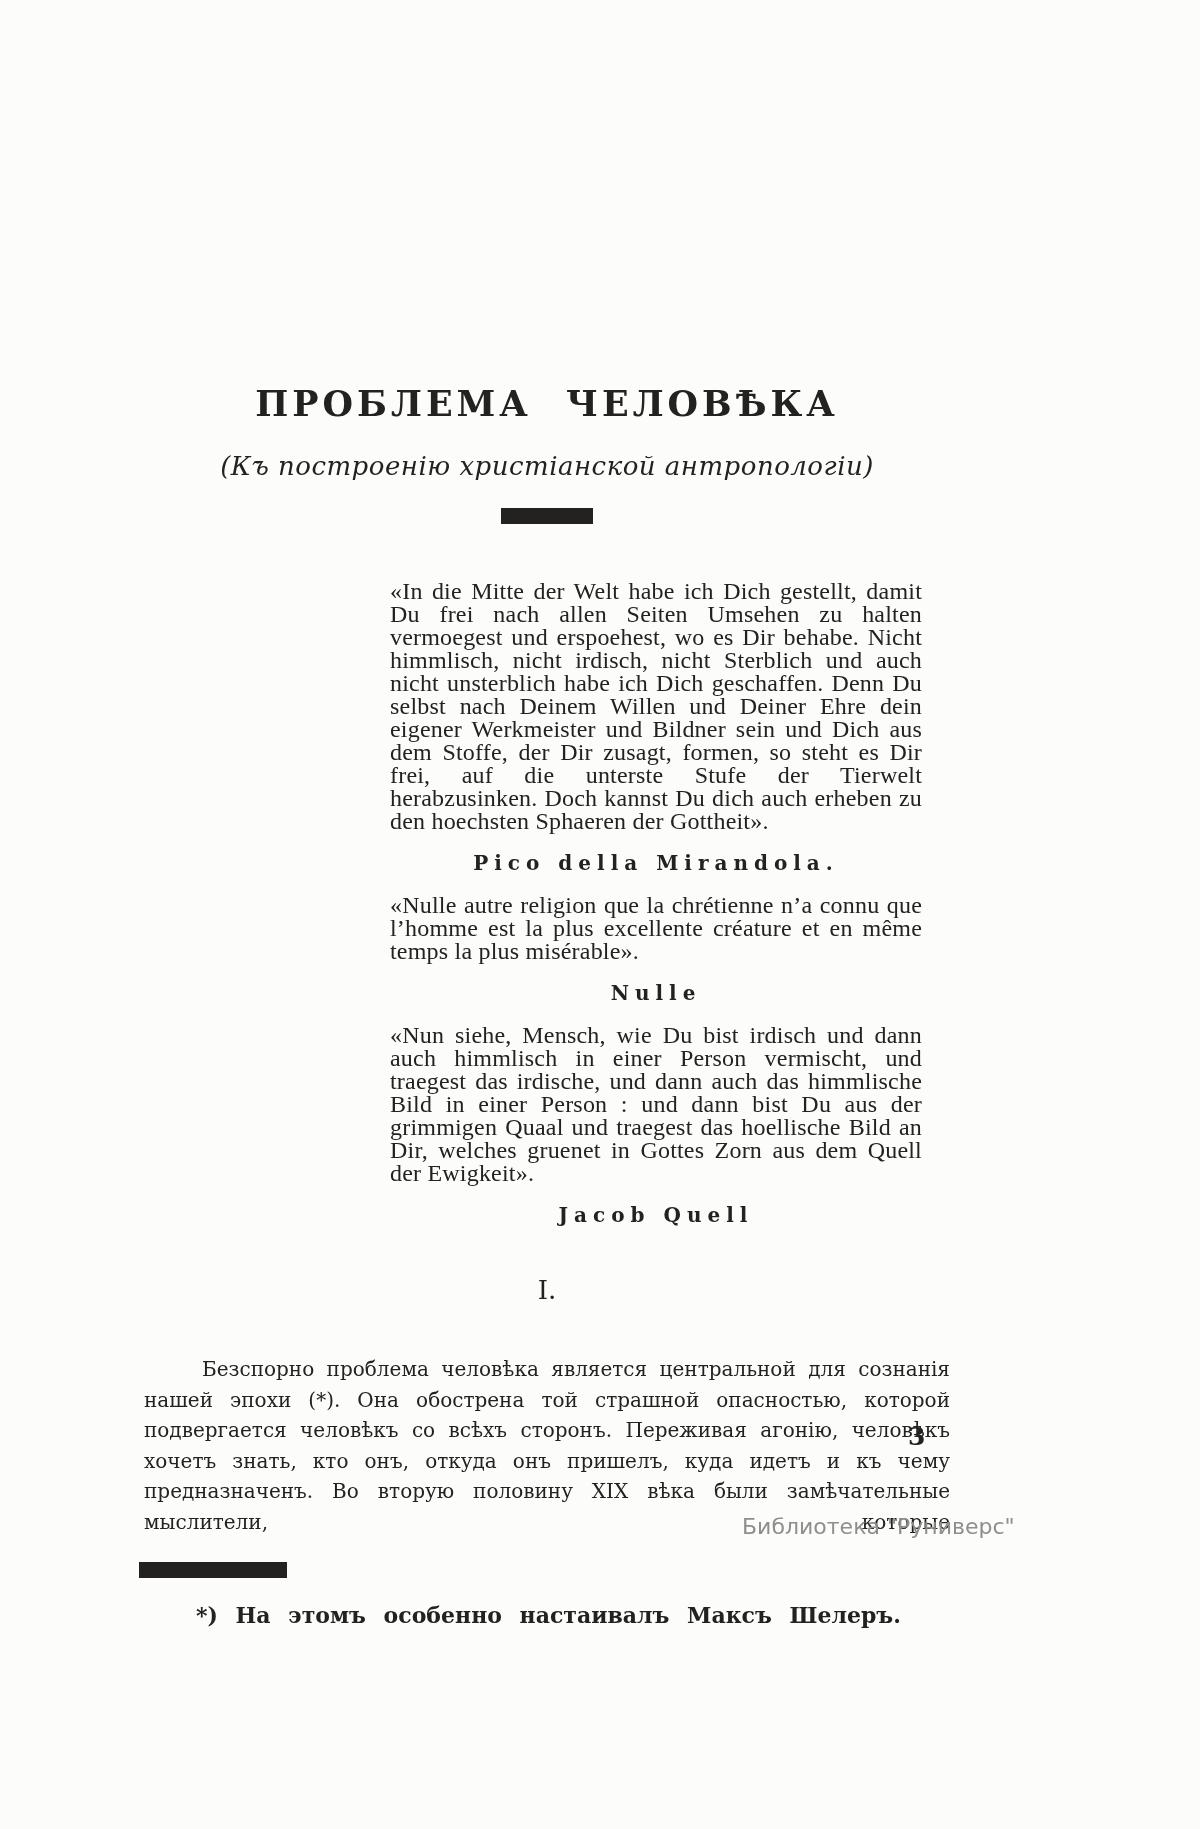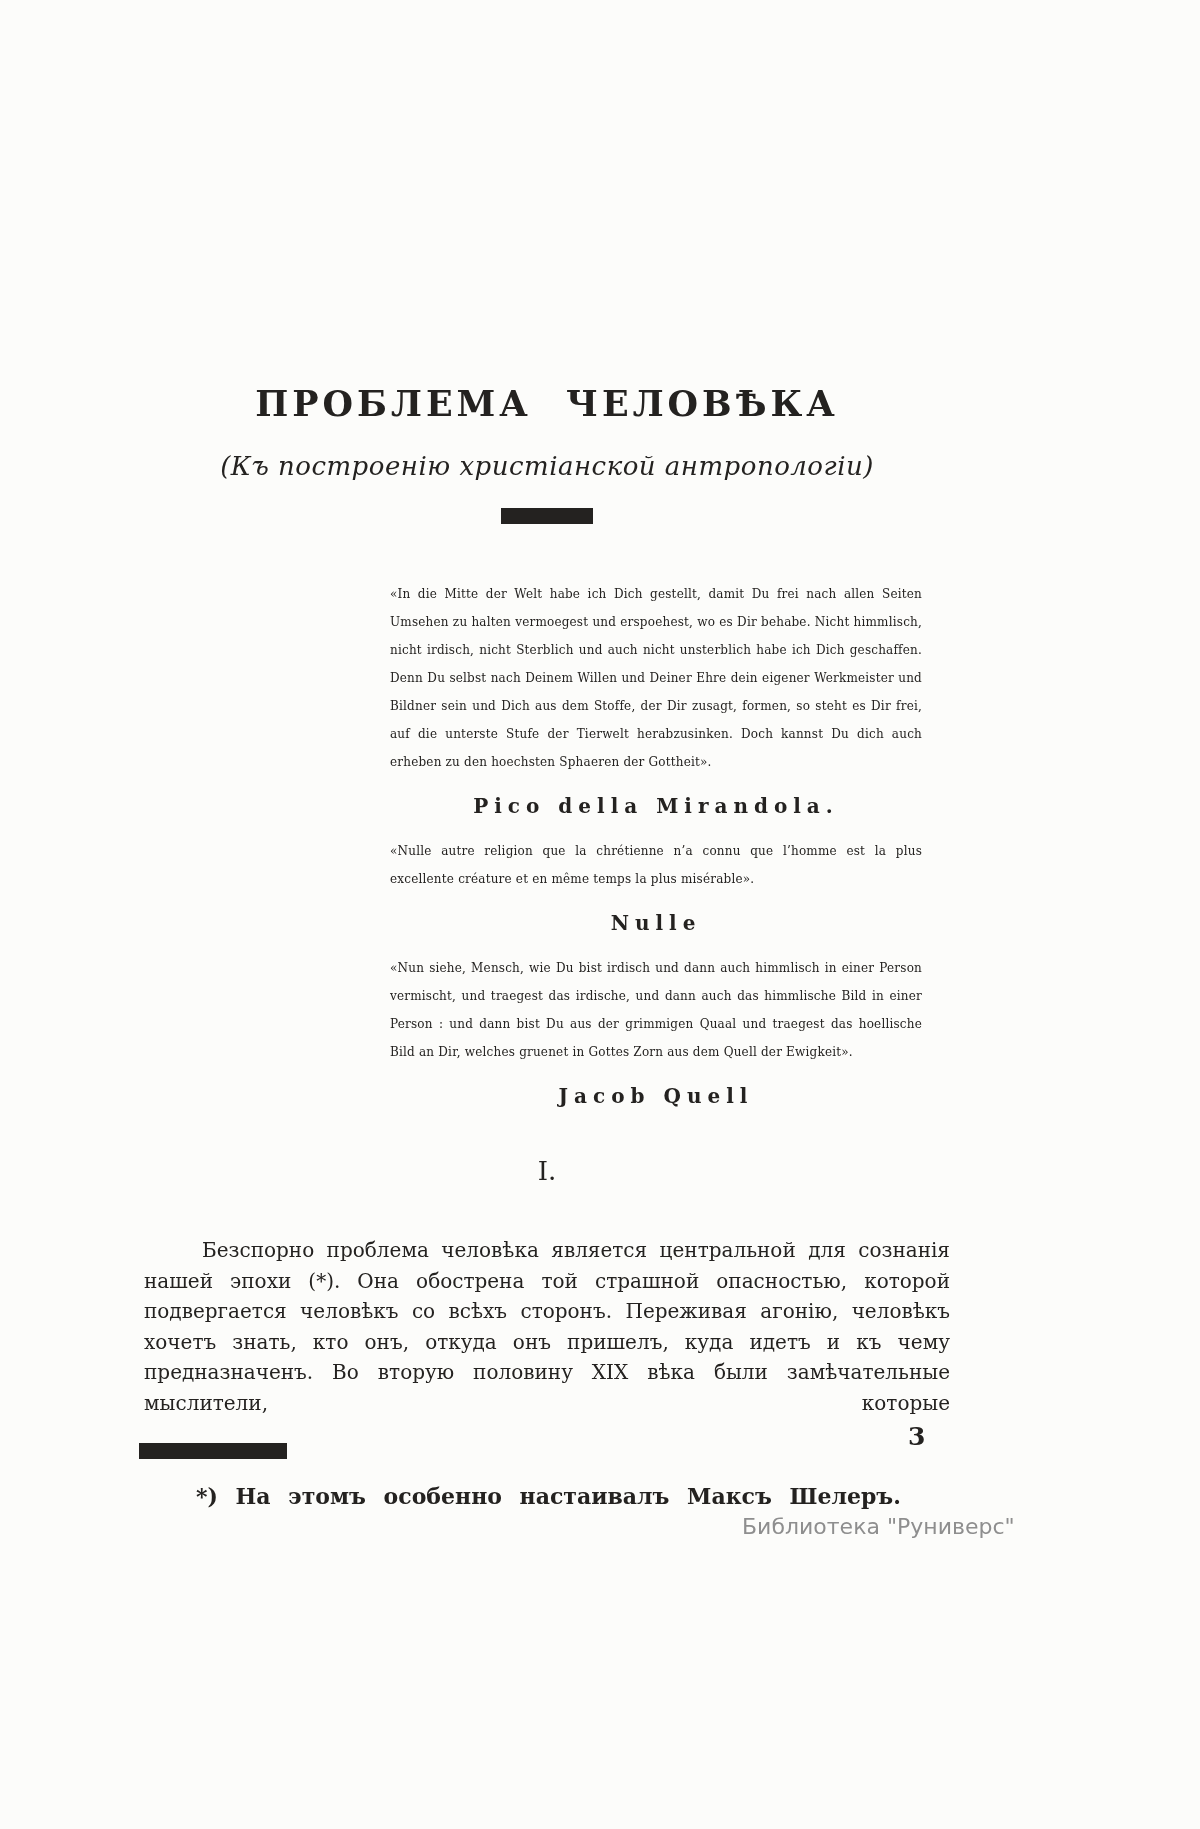--- a/index.html
+++ b/index.html
@@ -48,24 +48,25 @@
     height: 3px;
     background: var(--ink);
     margin: 18px auto 0 auto;
   }
   .epigraphs {
     margin-top: 40px;
     margin-left: 238px;
     width: 564px;
   }
   .epigraph {
-    font-size: 12px;
-    line-height: 28px;
+    font-size: 24px;
+    line-height: 23px;
     text-align: justify;
     letter-spacing: 0.2px;
+    font-family: Liberation Serif, serif;
   }
   .attribution {
     font-size: 20px;
     line-height: 26px;
     text-align: center;
     letter-spacing: 0.3em;
     margin: 1px 0 2px 0;
     font-weight: bold;
   }
   .section-number {

